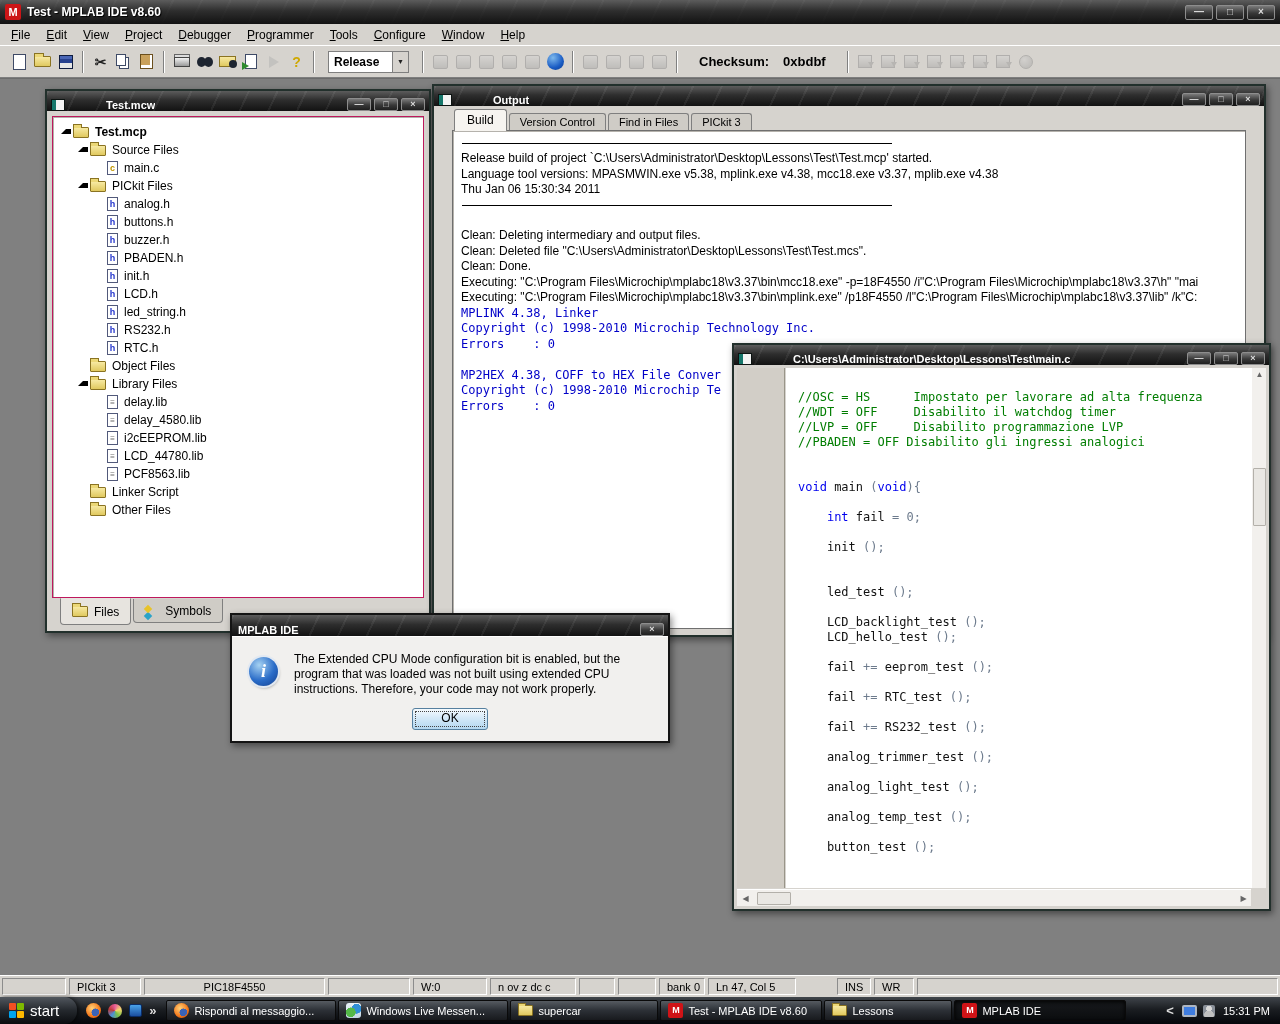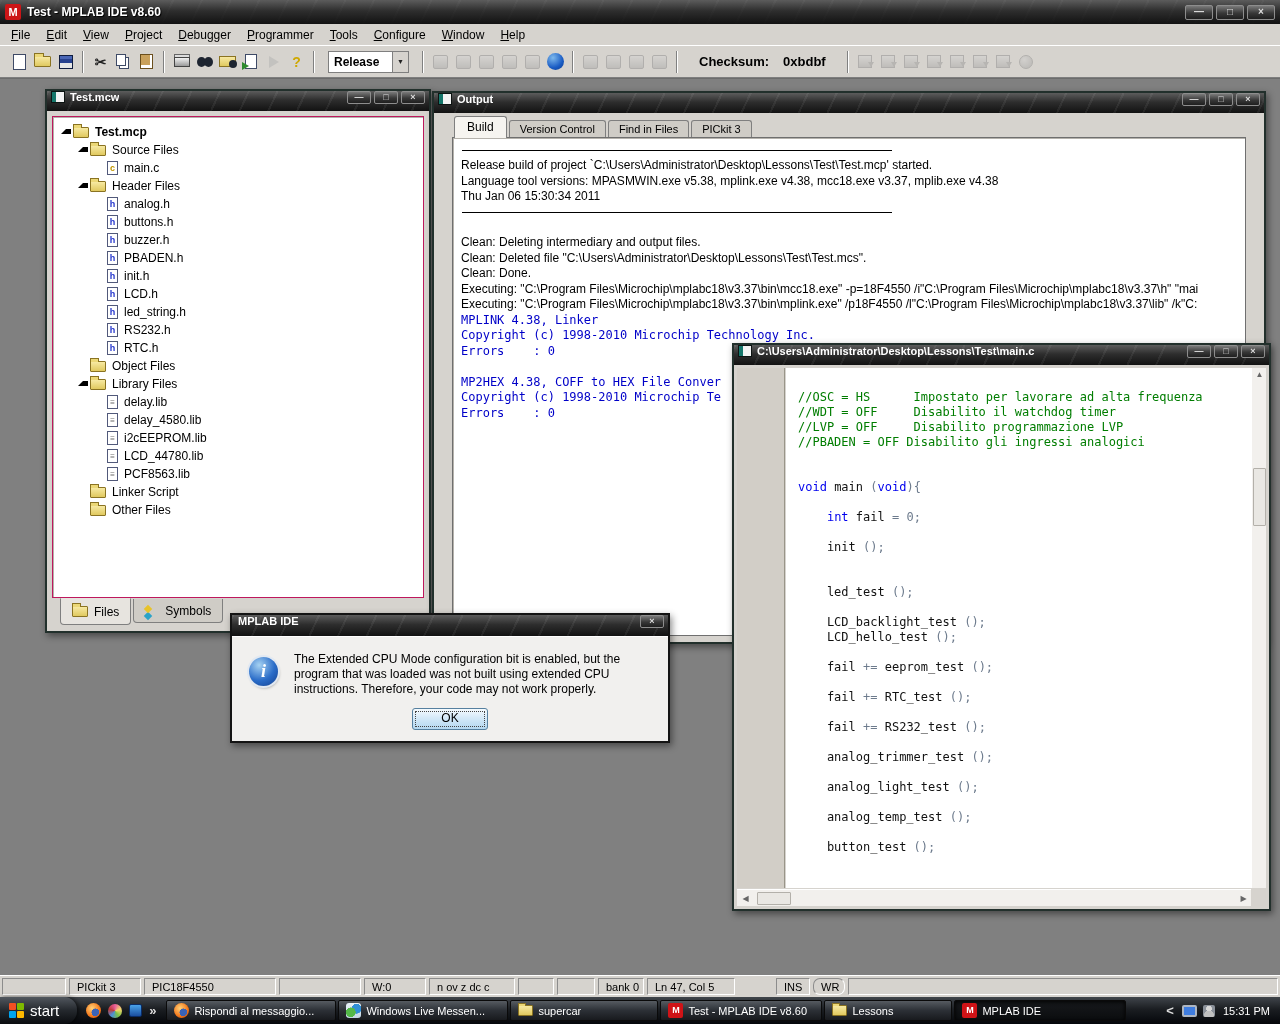--- a/index.html
+++ b/index.html
@@ -69,21 +69,21 @@
   .dd { display:flex; align-items:center; height:22px; margin:0 8px; }
   .dd-field { width:64px; height:22px; background:#fff; border:1px solid #7f7f7f; border-right:none;
     font-size:12px; font-weight:bold; padding:3px 5px; white-space:nowrap; }
   .dd-btn { width:17px; height:22px; background:#d6d3ce; border:1px solid #7f7f7f;
     display:flex; align-items:center; justify-content:center; font-size:7px; color:#222; }
   .tb-label { font-weight:bold; font-size:13px; display:flex; gap:14px; margin:0 16px; white-space:nowrap; }
 
   
   .mdi { position:relative; height:897px; background:#808080; border-top:1px solid #6c6c6c; }
   .win { position:absolute; background:#d6d3ce; border:2px solid #22302c; box-shadow:2px 3px 7px rgba(0,0,0,.45); }
-  .wtitle { height:20px; display:flex; align-items:flex-start; padding:0 4px; color:#fff; }
+  .wtitle { height:20px; display:flex; align-items:flex-end; padding:0 4px; color:#fff;gap:36px; }
   .wtitle-text { font-size:11px; font-weight:bold; margin-left:5px; white-space:nowrap; overflow:hidden; }
   .mdi-ico { width:14px; height:12px; flex:none; border:1px solid #0d1412;
     background:linear-gradient(90deg,#16776b 0 35%, #f4f4f4 35%); }
 
   .win-project { left:45px; top:10px; width:386px; height:544px; }
   .pbody { position:absolute; top:20px; left:0; right:0; bottom:0; padding:5px 5px 4px; display:flex; flex-direction:column; }
   .treebox { flex:1; background:#fff; border:1px solid #be185d; box-shadow:inset 1px 1px 0 #b5b2ac; overflow:hidden; padding:6px 0 0 2px; }
   .trow { height:18px; display:flex; align-items:center; font-size:12px; white-space:nowrap; }
   .trow .bold { font-weight:bold; }
   .texp { width:12px; height:12px; position:relative; flex:none; margin-right:2px; }
@@ -96,21 +96,21 @@
   .ic-file { width:11px; height:14px; background:#fff; border:1px solid #51597a;
     font:bold 9px/13px "Liberation Sans",sans-serif; text-align:center; }
   .ic-file.c { color:#bf9400; } .ic-file.h { color:#2233cc; } .ic-file.lib { color:#6d6d6d; font-size:8px; }
 
   .tabrow-bottom { height:28px; display:flex; padding-left:8px; align-items:flex-start; margin-top:1px; }
   .btab { display:flex; align-items:center; gap:6px; padding:0 11px; font-size:12px; height:24px;
     border:1px solid #7f7f7f; border-top:none; background:#cfccc6; border-radius:0 0 4px 4px; margin-right:2px; }
   .btab.active { background:#e7e4df; height:27px; border-top:1px solid #e7e4df; margin-top:-1px; }
   .sym-ico { width:6px; height:6px; background:#e8c32a; transform:rotate(45deg); box-shadow:5px 5px 0 #2aa3c8; margin:-4px 8px 0 0; }
 
-  .win-output { left:432px; top:12px; width:834px; height:553px; }
+  .win-output { left:432px; top:5px; width:834px; height:553px; }
   .obody { position:absolute; top:20px; left:0; right:0; bottom:0; display:flex; flex-direction:column; padding:4px 18px 6px; }
   .tabrow-top { height:21px; display:flex; align-items:flex-end; padding-left:2px; }
   .ttab { padding:2px 10px 3px; font-size:11px; border:1px solid #7f7f7f; border-bottom:none;
     background:#cfccc6; border-radius:3px 3px 0 0; margin-right:2px; }
   .ttab.active { background:#f6f4f0; font-size:12px; padding:3px 12px 4px; position:relative; z-index:2; }
   .outbox { flex:1; background:#fff; border:1px solid #6f6f6f; box-shadow:inset 1px 1px 0 #b5b2ac;
     overflow:hidden; padding:5px 0 0 8px; margin-top:-1px; }
   .oline { font-size:12px; line-height:15.5px; white-space:pre; }
   .oline.blue { color:#0000c8; font-family:"DejaVu Sans Mono","Liberation Mono",monospace; }
   .orule { border-top:1px solid #000; width:430px; margin:7px 0 7px 1px; }
@@ -339,21 +339,21 @@
               <span>Source Files</span>
             </div>
             <div class="trow" style="padding-left: 38px;">
               <span class="texp"></span>
               <span class="ticon ic-file c">c</span>
               <span>main.c</span>
             </div>
             <div class="trow" style="padding-left: 21px;">
               <span class="texp on"></span>
               <span class="ticon ic-folder"></span>
-              <span>Header Files</span>
+              <span>PICkit Files</span>
             </div>
             <div class="trow" style="padding-left: 38px;">
               <span class="texp"></span>
               <span class="ticon ic-file h">h</span>
               <span>analog.h</span>
             </div>
             <div class="trow" style="padding-left: 38px;">
               <span class="texp"></span>
               <span class="ticon ic-file h">h</span>
               <span>buttons.h</span>
@@ -561,30 +561,30 @@
         <div class="dlg-text">The Extended CPU Mode configuration bit is enabled, but the program that was loaded was not built using extended CPU instructions. Therefore, your code may not work properly.</div>
         <div class="ok-btn">OK</div>
       </div>
     </div>
 
   </div>
 
   <div class="statusbar" id="statusbar">
       <span class="sseg" style="width: 64px;"></span>
       <span class="sseg" style="width: 72px;">PICkit 3</span>
-      <span class="sseg" style="width: 132px;">PIC18F4550</span>
+      <span class="sseg" style="width: 181px; text-align: center;">PIC18F4550</span>
       <span class="sseg" style="width: 82px;"></span>
-      <span class="sseg" style="width: 62px;">W:0</span>
+      <span class="sseg" style="width: 74px;">W:0</span>
       <span class="sseg" style="width: 86px;">n ov z dc c</span>
       <span class="sseg" style="width: 36px;"></span>
       <span class="sseg" style="width: 38px;"></span>
       <span class="sseg" style="width: 46px;">bank 0</span>
       <span class="sseg" style="width: 88px;">Ln 47, Col 5</span>
       <span class="sseg" style="width: 34px; margin-left: 38px;">INS</span>
-      <span class="sseg" style="width: 32px; border-radius: 7px;">WR</span>
+      <span class="sseg" style="width: 40px;">WR</span>
       <span class="sseg fill"></span>
     </div>
 
   <div class="taskbar">
     <div class="start-btn">
       <span class="flag">
         <i style="background:#f25022"></i>
           <i style="background:#7fba00"></i>
           <i style="background:#00a4ef"></i>
           <i style="background:#ffb900"></i>

